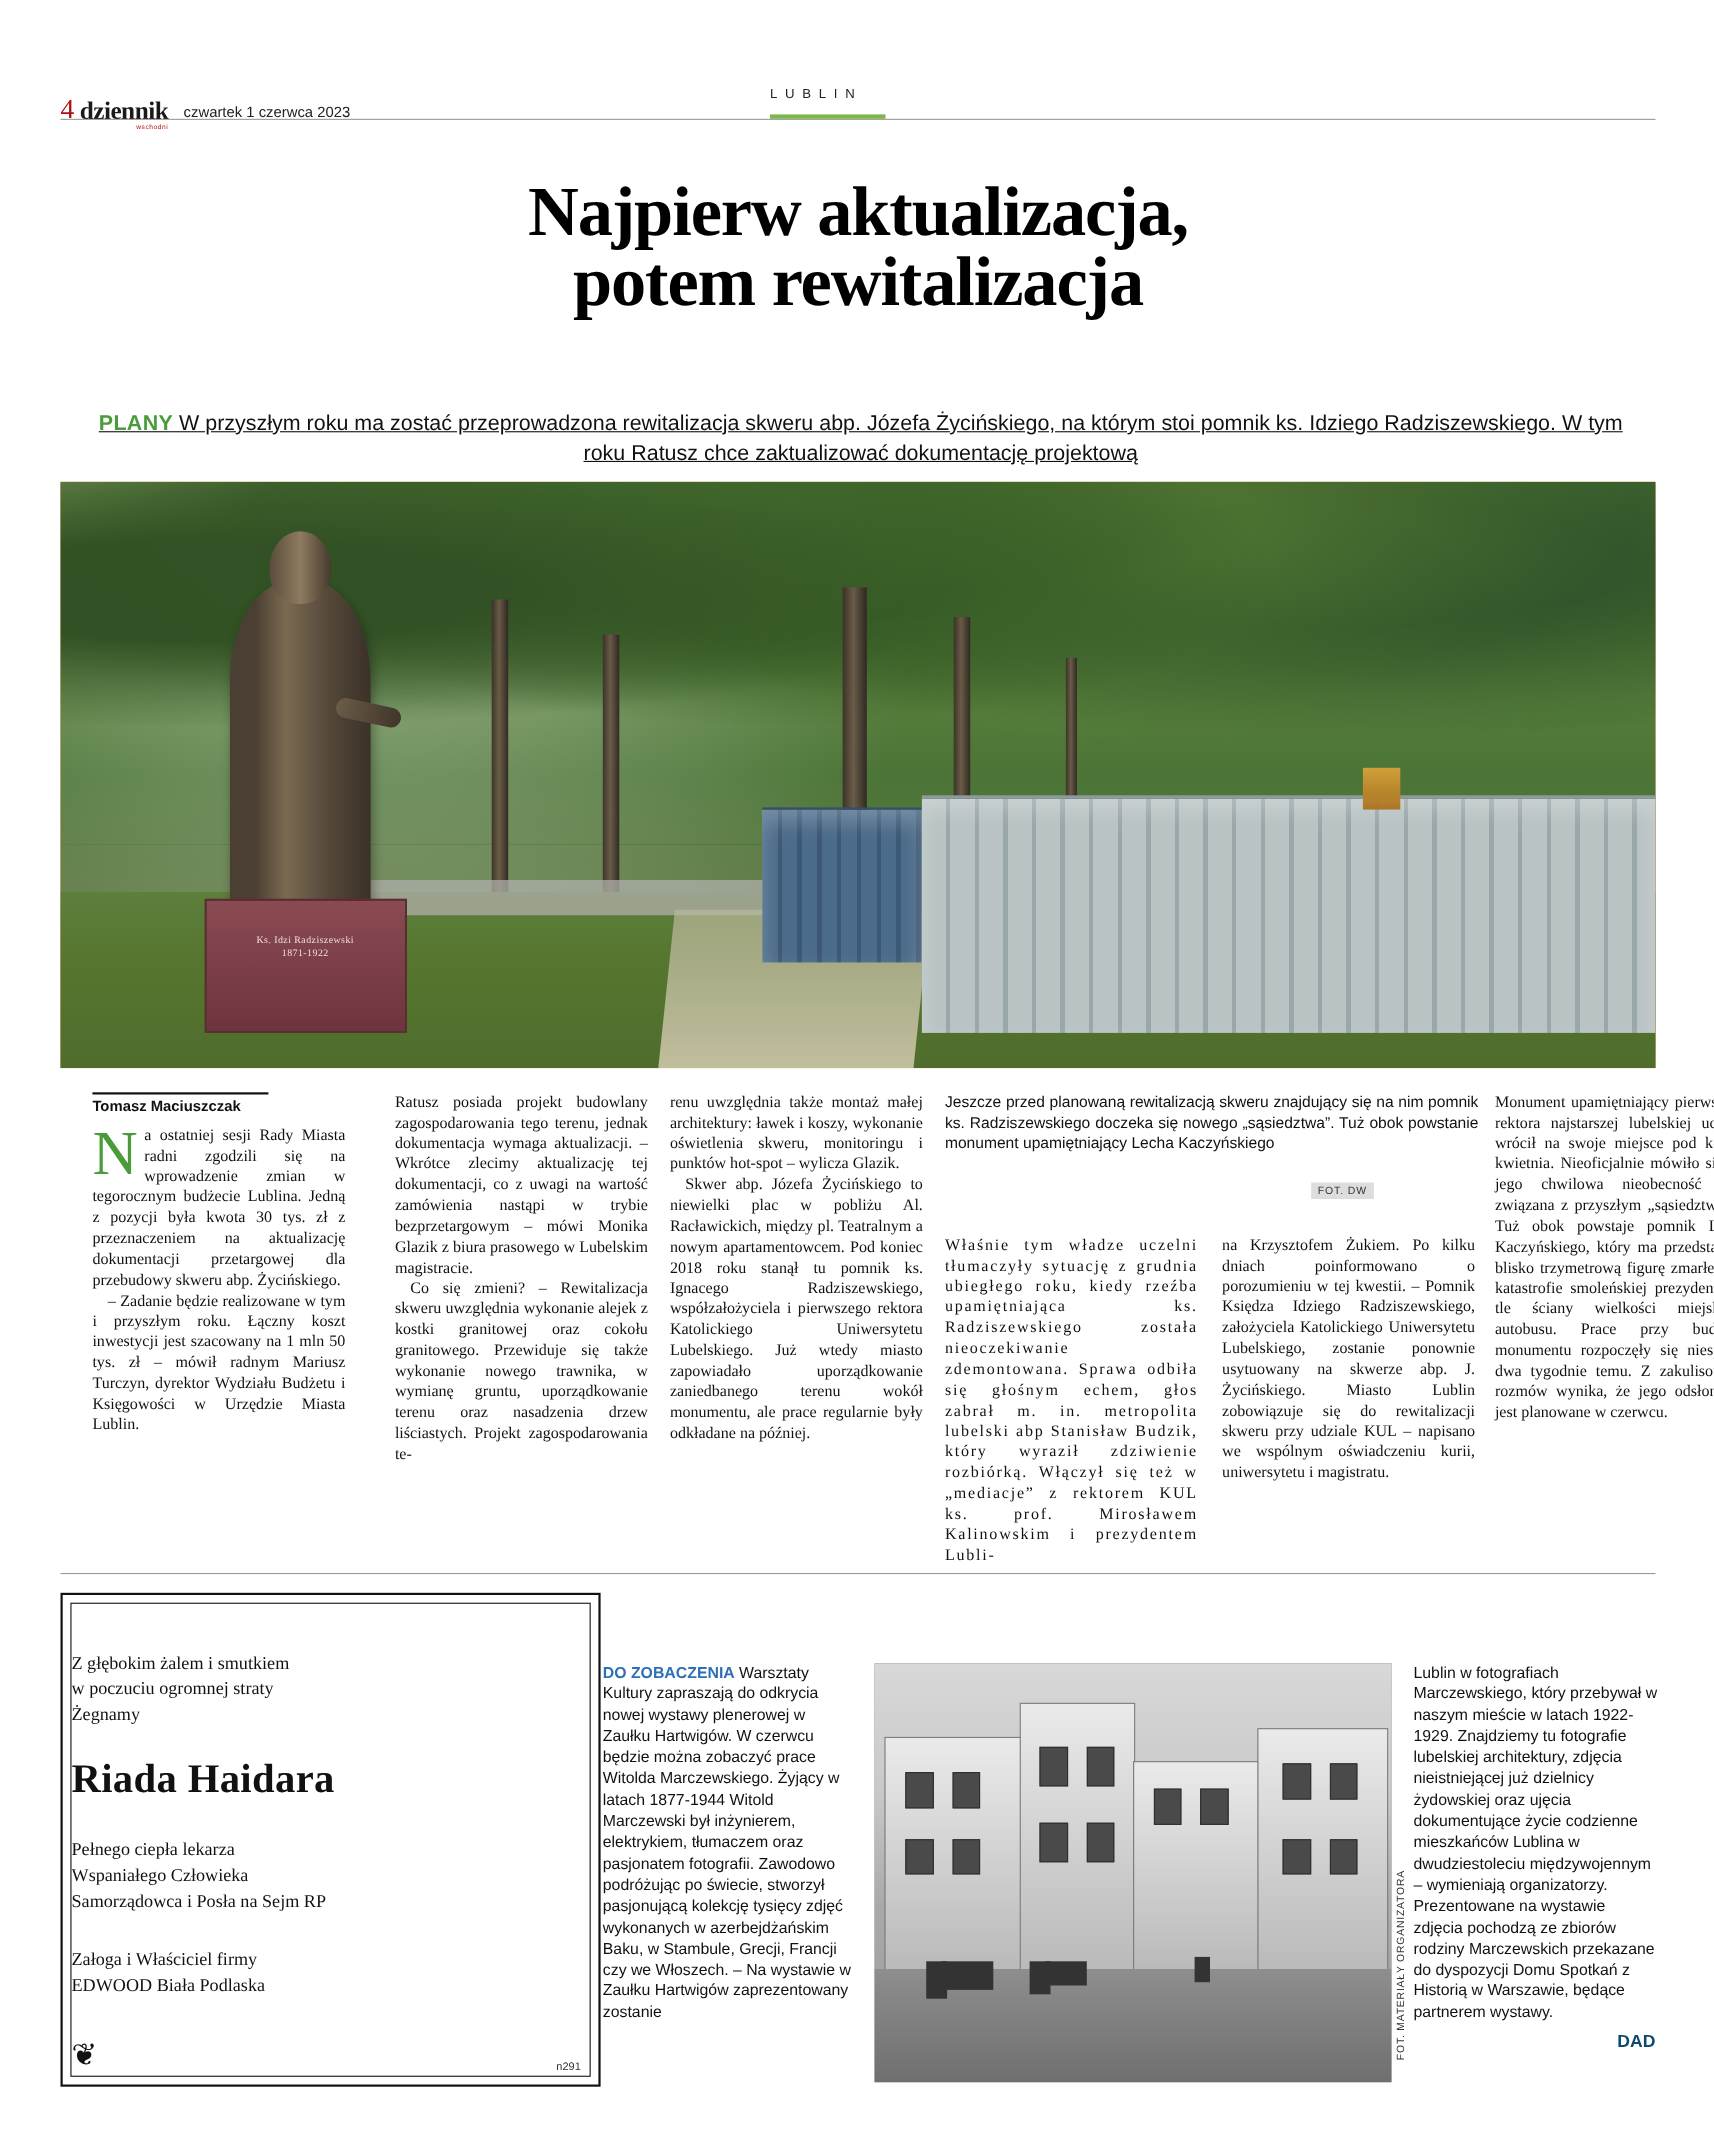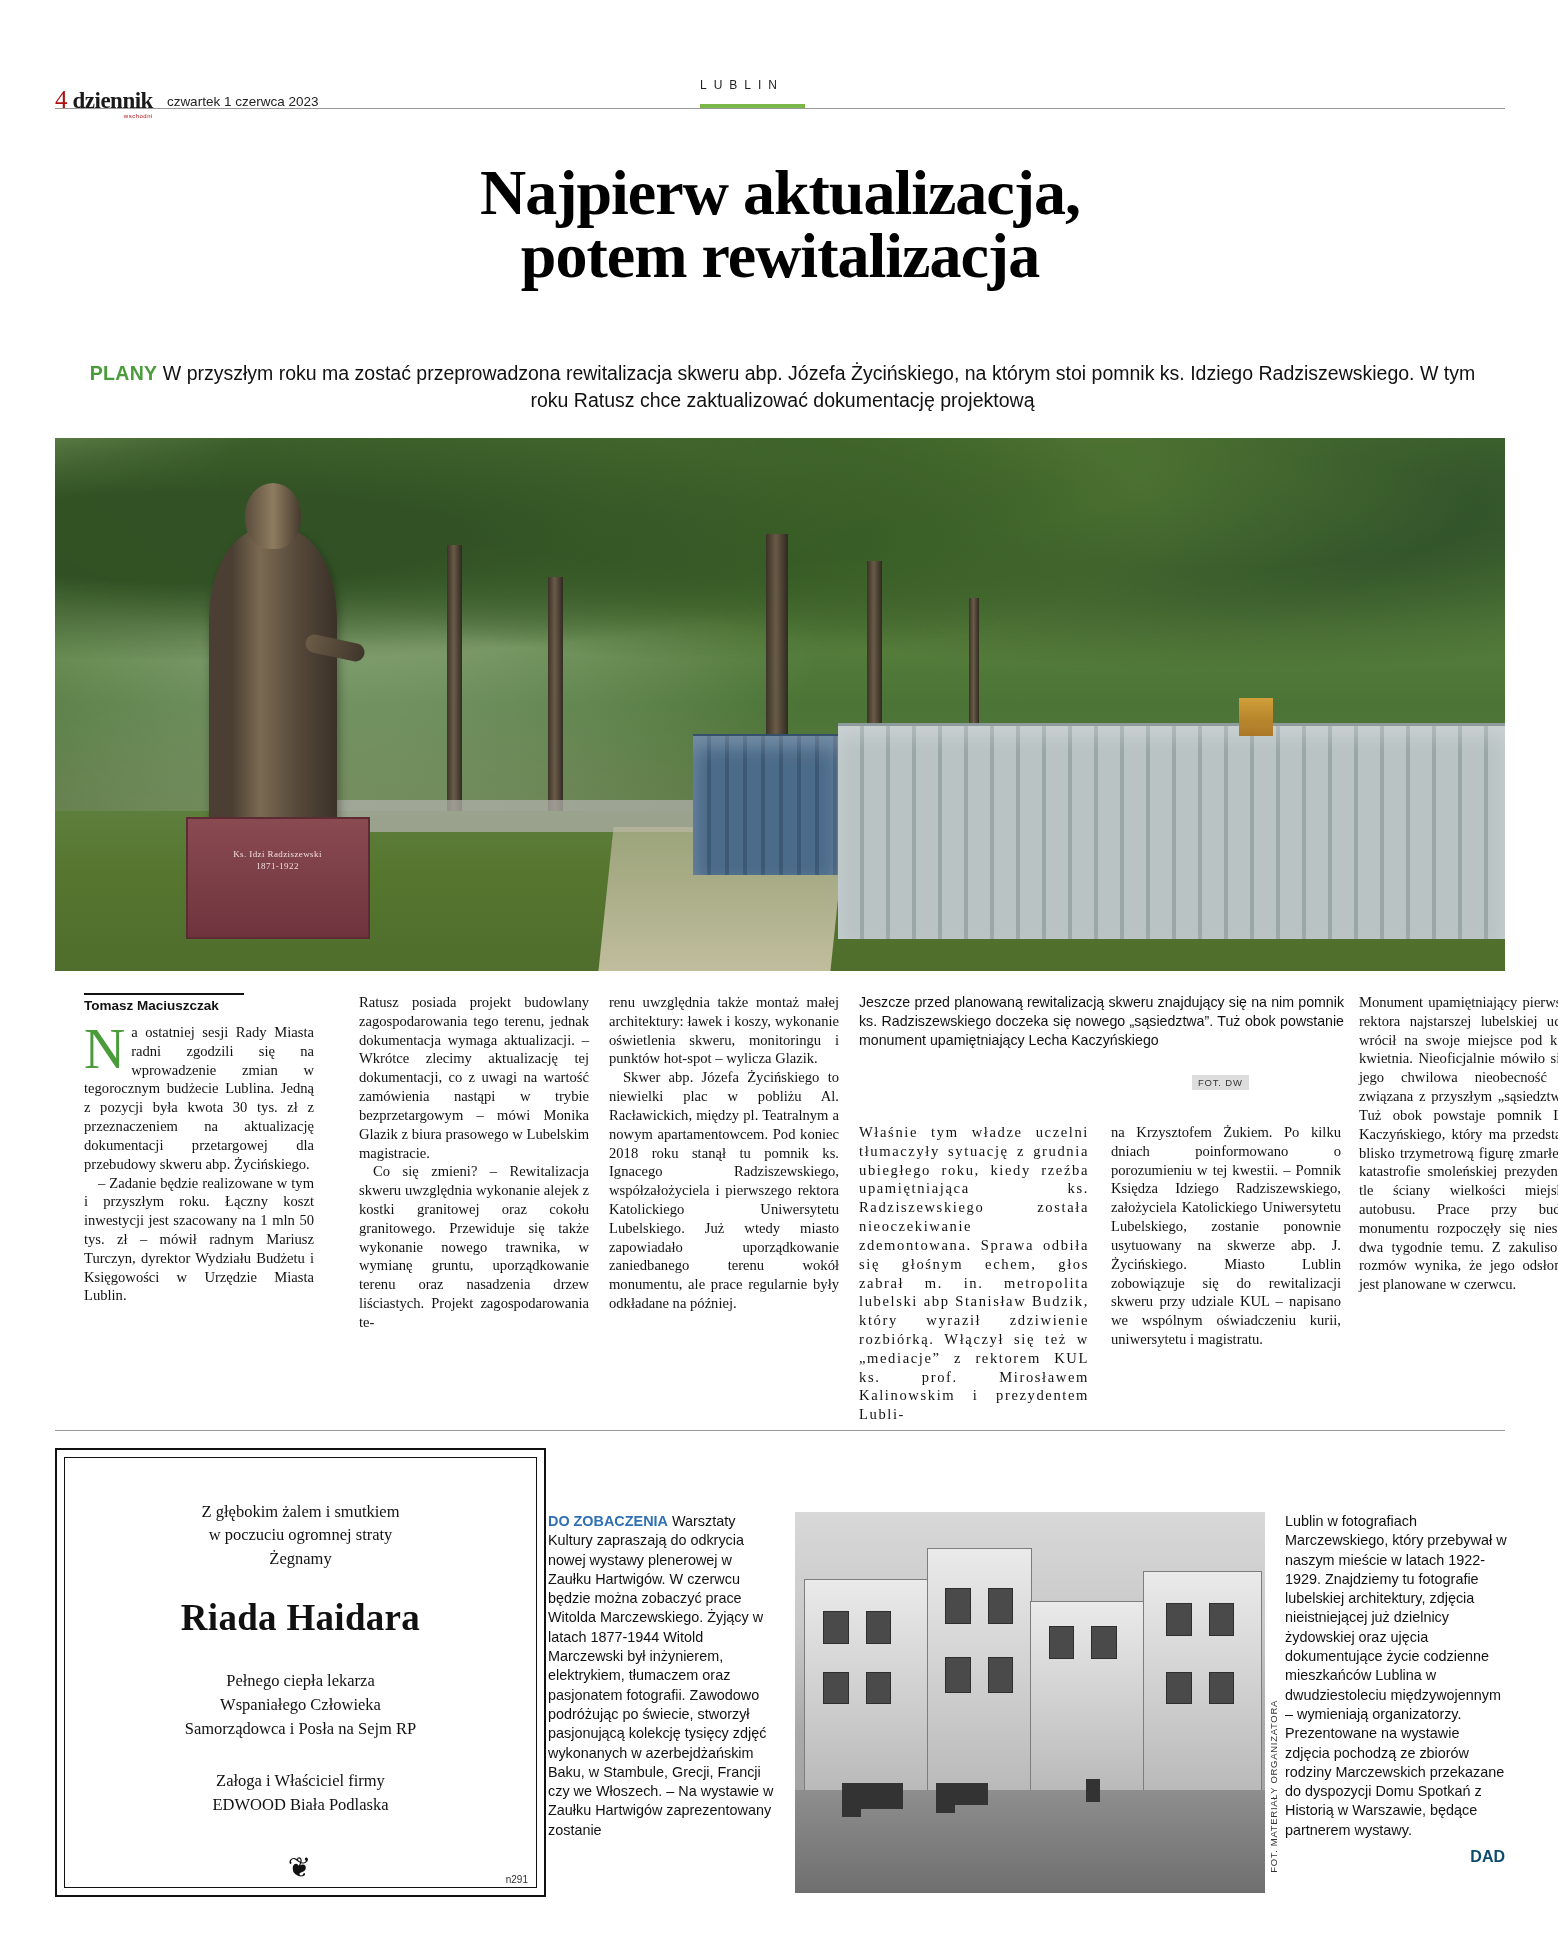--- a/index.html
+++ b/index.html
@@ -105,26 +105,27 @@
     line-height: 0.99;
     letter-spacing: -1px;
     text-align: center;
     color: #000;
   }
   .headline .l1, .headline .l2 { display: block; }
 
   .lede {
     position: absolute;
     left: 70px;
-    top: 360px;
+    top: 372px;
     width: 1425px;
     font-size: 19.5px;
     line-height: 1.38;
     color: #111;
     text-align: center;
+    text-decoration: underline;
   }
   .lede .kicker {
     color: #4a9c3a;
     font-weight: bold;
     letter-spacing: 0.3px;
   }
 
   
   .photo-main {
     position: absolute;
@@ -345,21 +346,20 @@
     top: 1448px;
     width: 487px;
     height: 445px;
     border: 2px solid #111;
     background: #fff;
   }
   .obit-inner {
     position: absolute;
     inset: 7px;
     border: 1px solid #111;
-    text-align: center;
     font-family: "Liberation Serif", serif;
     color: #111;
   }
   .obit .l-small {
     font-size: 16.5px;
     line-height: 1.42;
     margin-top: 42px;
   }
   .obit .name {
     font-size: 37px;

